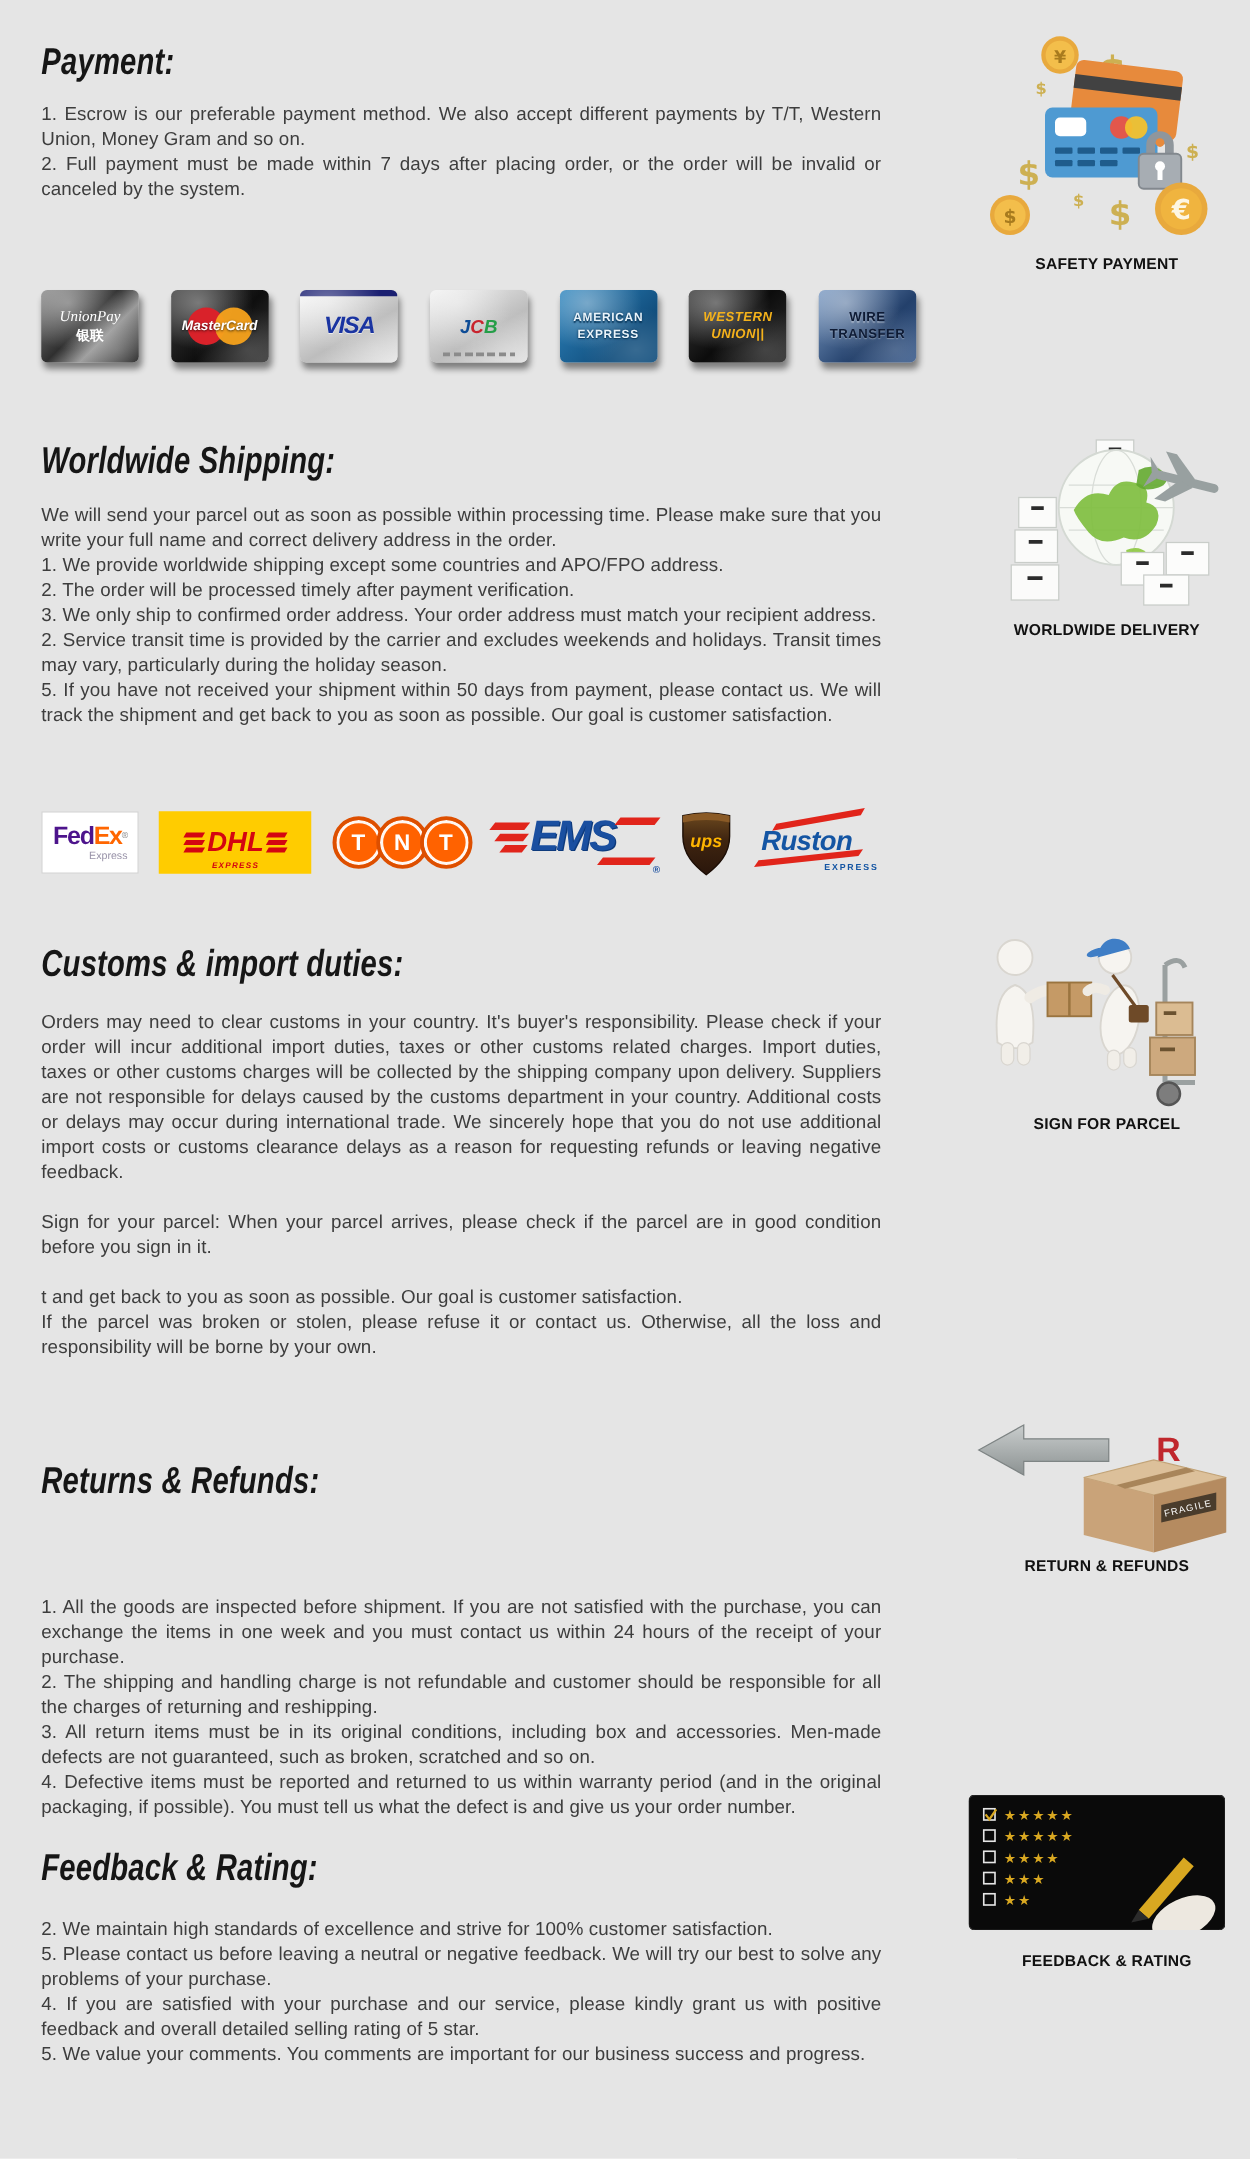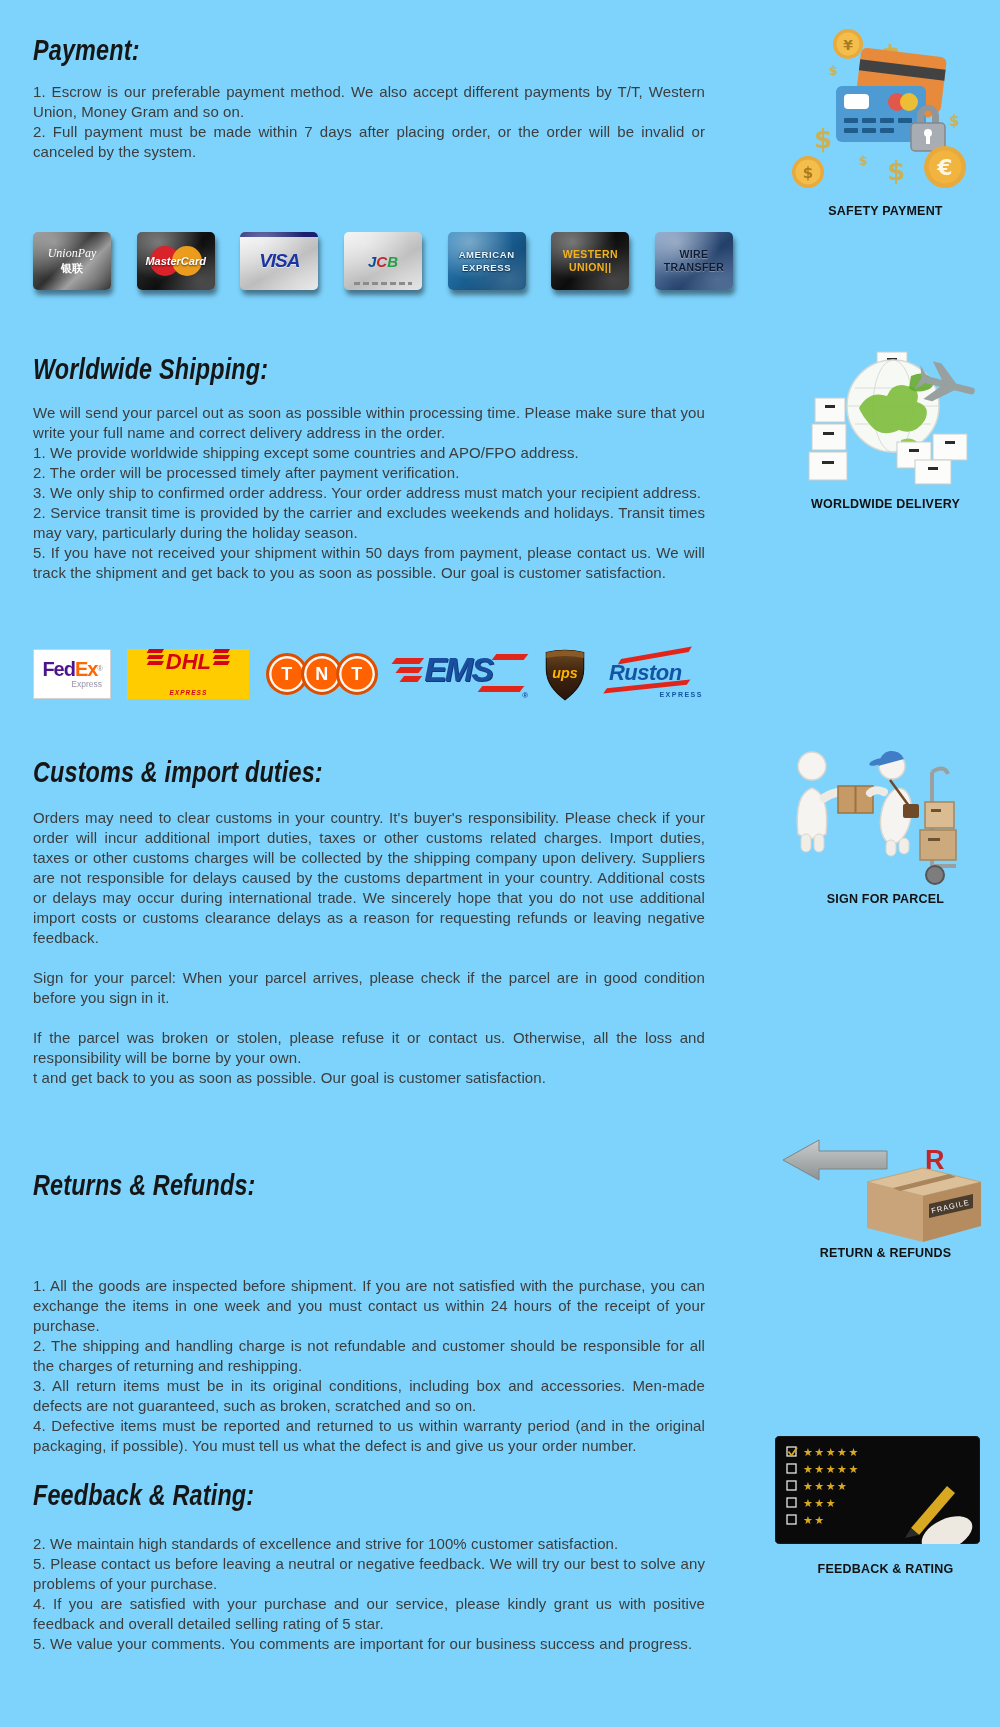--- a/index.html
+++ b/index.html
@@ -4,21 +4,21 @@
 <style>
   * { box-sizing: border-box; margin: 0; padding: 0; }
   html, body { width: 1000px; height: 1727px; }
   body {
     background: #ffffff;
     font-family: "Liberation Sans", sans-serif;
     color: #3d3d3d;
     position: relative;
     overflow: hidden;
   }
-  .page { position: relative; width: 1000px; height: 1727px; background: #7dd3fc; }
+  .page { position: relative; width: 1000px; height: 1727px; background: #e5e5e5; }
 
   
   .sec-heading {
     position: absolute; left: 33px;
     font-size: 30px; font-weight: bold; font-style: italic;
     color: #161616; white-space: nowrap;
     transform: scaleX(0.78); transform-origin: left top;
     letter-spacing: 0.2px;
   }
   .sec-text {
@@ -70,41 +70,41 @@
   .jcb-label { position:relative; font-weight:900; font-style:italic; font-size:15px; }
   .jcb-j { color:#0E4C96; } .jcb-c { color:#C8242E; } .jcb-b { color:#259E48; }
   .jcb-num { position:absolute; bottom:5px; left:10px; right:10px; height:3px;
              background: repeating-linear-gradient(90deg,#8b8b8b 0 6px, transparent 6px 9px); }
 
   .card-amex { background: linear-gradient(135deg,#2F86BF,#114E7D 70%); }
   .amex-line { position:relative; color:#EAF4FB; font-weight:900; font-size:9.5px; letter-spacing:.6px;
                text-shadow: 0 0 2px #0b3a5e, 0 1px 1px #0b3a5e; line-height: 13px; }
 
   .card-wu { background: linear-gradient(135deg,#3a3a3a,#0c0c0c 50%,#2e2e2e); }
-  .wu-line { position:relative; color:#F5B21B; font-weight:900; font-size:10.5px;
+  .wu-line { position:relative; color:#F5B21B; font-weight:900; font-style:italic; font-size:10.5px;
              letter-spacing:.4px; line-height:13px; }
 
   .card-wt { background: linear-gradient(135deg,#7d9cc4,#23406b 60%,#3d5e8e); }
   .wt-line { position:relative; color:#0e1b35; font-weight:900; font-size:10.5px; letter-spacing:.4px;
              line-height:13px; text-shadow: 0 1px 1px rgba(255,255,255,.35); }
 
   
   .carriers-row {
     position: absolute; left: 33px; top: 646px; width: 672px; height: 56px;
     display: flex; justify-content: space-between; align-items: center;
   }
   .fedex-box { width:78px; height:50px; background:#fff; border:1px solid #d2d2d2;
     display:flex; flex-direction:column; align-items:center; justify-content:center; }
   .fedex-word { font-weight:bold; font-size:20px; letter-spacing:-1px; line-height:20px; }
   .fedex-fed { color:#4D148C; } .fedex-ex { color:#FF6600; }
   .fedex-reg { font-size:7px; color:#888; vertical-align:top; font-weight:normal; }
   .fedex-sub { font-size:8.5px; color:#97A0.; color:#9892a8; align-self:flex-end; margin-right:8px; }
 
   .dhl-box { width:122px; height:50px; background:#FFCC00; position:relative;
-    display:flex; justify-content:center; }
+    display:flex; align-items:center; justify-content:center; }
   .dhl-stripes { display:flex; flex-direction:column; gap:2.5px; margin:0 3px; }
   .dhl-stripes i { display:block; width:15px; height:3.5px; background:#D40511; transform:skewX(-30deg); }
   .dhl-word { color:#D40511; font-weight:900; font-style:italic; font-size:22px; letter-spacing:0; }
   .dhl-sub { position:absolute; bottom:3px; left:50%; transform:translateX(-50%);
     font-size:6.5px; font-style:italic; font-weight:bold; color:#D40511; letter-spacing:1px; }
 
   .tnt-box { display:flex; align-items:center; }
   .tnt-circle { width:42px; height:42px; border-radius:50%; background:#FF6200;
     border:3px solid #DD4F00; box-shadow: inset 0 0 0 2.5px rgba(255,255,255,.95);
     display:flex; align-items:center; justify-content:center;
@@ -350,22 +350,22 @@
       <rect x="170" y="93" width="10" height="3"></rect>
       <rect x="153" y="119" width="10" height="3"></rect>
     </g>
   </svg>
   <div class="aside-caption" style="top:497px">WORLDWIDE DELIVERY</div>
 
   <h2 class="sec-heading" style="top:755px">Customs &amp; import duties:</h2>
   <div class="sec-text" style="top:808px">
     <p class="mb">Orders may need to clear customs in your country. It's buyer's responsibility. Please check if your order will incur additional import duties, taxes or other customs related charges. Import duties, taxes or other customs charges will be collected by the shipping company upon delivery. Suppliers are not responsible for delays caused by the customs department in your country. Additional costs or delays may occur during international trade. We sincerely hope that you do not use additional import costs or customs clearance delays as a reason for requesting refunds or leaving negative feedback.</p>
     <p class="mb">Sign for your parcel: When your parcel arrives, please check if the parcel are in good condition before you sign in it.</p>
+    <p>t and get back to you as soon as possible. Our goal is customer satisfaction.</p>
     <p>If the parcel was broken or stolen, please refuse it or contact us. Otherwise, all the loss and responsibility will be borne by your own.</p>
-    <p>t and get back to you as soon as possible. Our goal is customer satisfaction.</p>
   </div>
 
   <svg class="aside-illo" style="left:780px; top:738px" width="185" height="150" viewBox="0 0 185 150">
 
     <g>
       <circle cx="32" cy="28" r="14" fill="#F6F4F0" stroke="#D9D6D0" stroke-width="1.5"></circle>
       <path d="M18 96 Q14 56 32 50 Q50 56 46 96 Q32 105 18 96 Z" fill="#F6F4F0" stroke="#D9D6D0" stroke-width="1.5"></path>
       <path d="M44 60 Q56 52 66 55" stroke="#EFEBE4" stroke-width="9" fill="none" stroke-linecap="round"></path>
       <rect x="21" y="96" width="10" height="18" rx="5" fill="#F1EEE8" stroke="#D9D6D0"></rect>
       <rect x="34" y="96" width="10" height="18" rx="5" fill="#F1EEE8" stroke="#D9D6D0"></rect>

